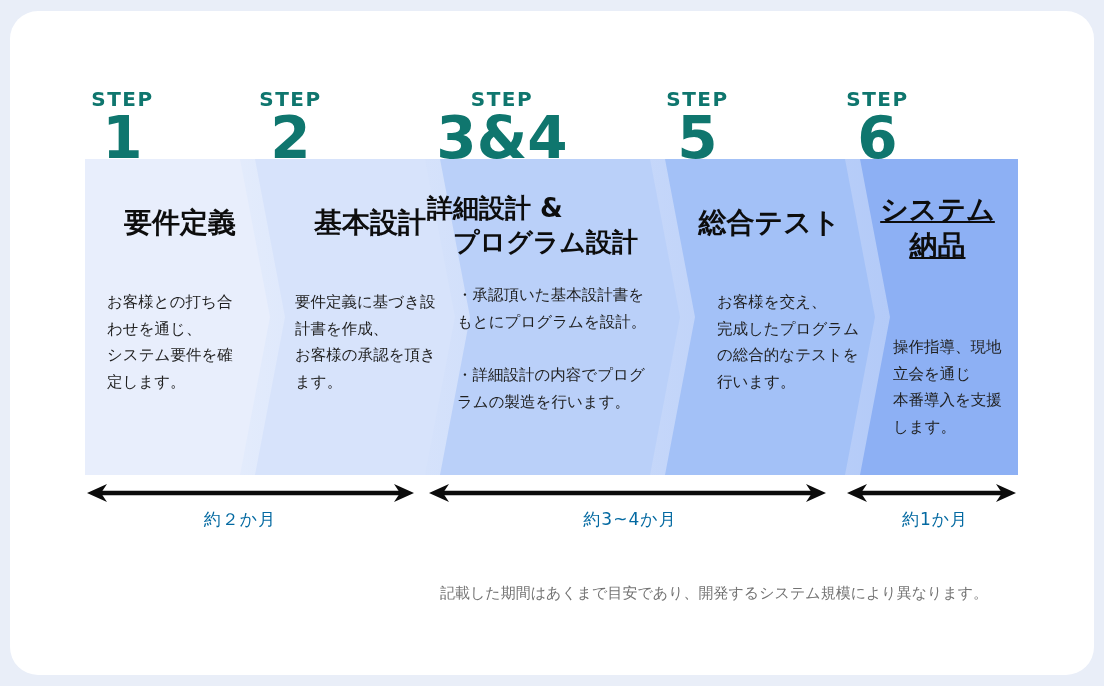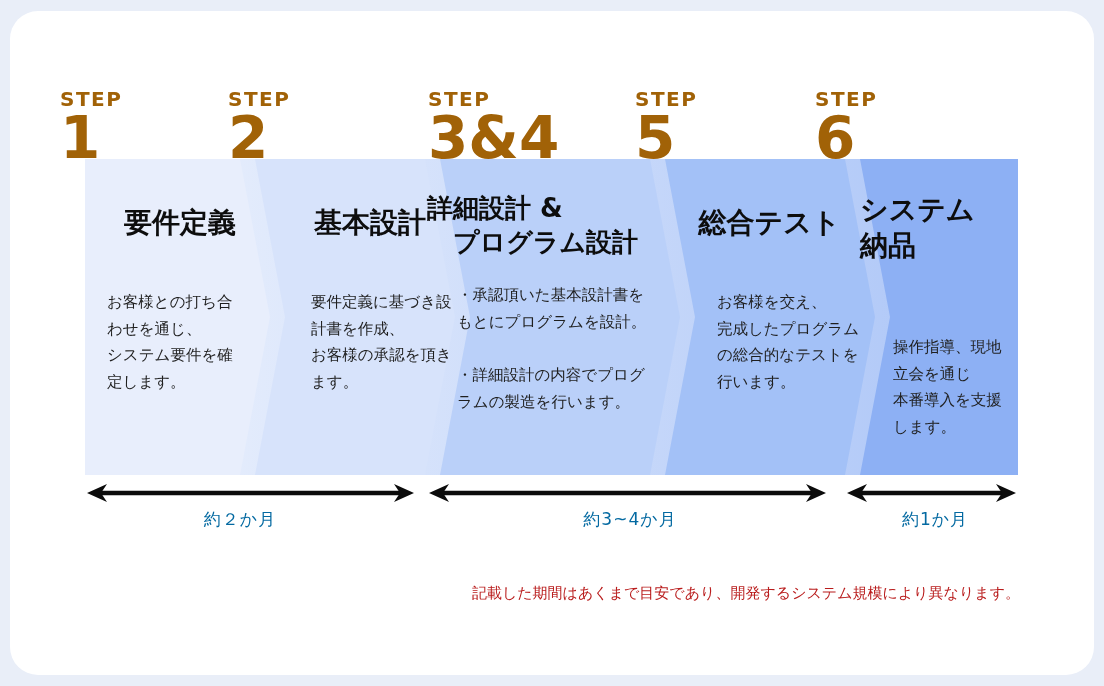--- a/index.html
+++ b/index.html
@@ -1,21 +1,21 @@
 <!DOCTYPE html>
 <html><head>
 <meta charset="utf-8">
 <style>
   html,body{margin:0;padding:0;width:1104px;height:686px;overflow:hidden;
     font-family:"DejaVu Sans","Liberation Sans",sans-serif;}
   body{background:#e9eef8;position:relative;}
   .card{position:absolute;left:10px;top:11px;right:10px;bottom:11px;
     background:#ffffff;border-radius:28px;}
   
-  .step-head{position:absolute;color:#a16207;}
+  .step-head{position:absolute;text-align:center;color:#0f766e;}
   .step-word{font-size:20px;font-weight:800;letter-spacing:1.5px;line-height:1.1;}
   .step-num{font-size:58px;font-weight:800;line-height:1.05;margin-top:-2px;}
   .h1{left:60px;top:88px;width:125px;}
   .h2{left:228px;top:88px;width:125px;}
   .h3{left:428px;top:88px;width:148px;}
   .h4{left:635px;top:88px;width:125px;}
   .h5{left:815px;top:88px;width:125px;}
   
   .strip{position:absolute;left:85px;top:159px;width:933px;height:316px;
     background:linear-gradient(90deg,#eef3fd 0%,#aac4f7 100%);}
@@ -24,37 +24,37 @@
   .b2{clip-path:polygon(170px 0px,340px 0px,370px 158px,340px 316px,170px 316px,200px 158px);}
   .b3{clip-path:polygon(355px 0px,565px 0px,595px 158px,565px 316px,355px 316px,385px 158px);}
   .b4{clip-path:polygon(580px 0px,760px 0px,790px 158px,760px 316px,580px 316px,610px 158px);}
   .b5{clip-path:polygon(775px 0px,933px 0px,933px 316px,775px 316px,805px 158px);}
   .phase-title{position:absolute;font-weight:800;color:#0d0d0d;font-size:28px;
     white-space:pre-line;line-height:1.3;}
   .t1{left:10px;top:46px;width:170px;text-align:center;}
   .t2{left:190px;top:46px;width:190px;text-align:center;}
   .t3{left:342px;top:33px;width:270px;font-size:26px;text-align:left;}
   .t4{left:592px;top:46px;width:185px;text-align:center;}
-  .t5{left:775px;top:33px;width:155px;}
+  .t5{left:775px;top:33px;width:155px;text-align:center;text-decoration:underline;}
   .phase-desc{position:absolute;font-size:15.5px;color:#1f1f1f;line-height:1.72;
     white-space:pre-line;top:130px;}
   .d1{left:22px;width:155px;}
-  .d2{left:226px;width:165px;}
+  .d2{left:210px;width:165px;}
   .d3{left:372px;width:235px;top:123px;}
   .d4{left:632px;width:180px;}
   .d5{left:808px;width:145px;margin-top:45px;}
   
   .arrows{position:absolute;left:85px;top:481px;width:933px;height:28px;}
   .dur-label{position:absolute;top:508px;width:200px;text-align:center;
     font-size:17px;color:#0369a1;letter-spacing:1px;}
   .l1{left:140px;}
   .l2{left:530px;text-align:center;}
   .l3{left:835px;}
-  .footnote{position:absolute;left:440px;top:584px;width:580px;text-align:right;
-    font-size:15px;color:#b91c1c;}
+  .footnote{position:absolute;left:440px;top:584px;width:580px;text-align:left;
+    font-size:15px;color:#737373;}
 </style>
 </head>
 <body>
 
 <div class="card"></div>
 
 <div class="step-head h1">
   <div class="step-word">STEP</div>
   <div class="step-num">1</div>
 </div>

